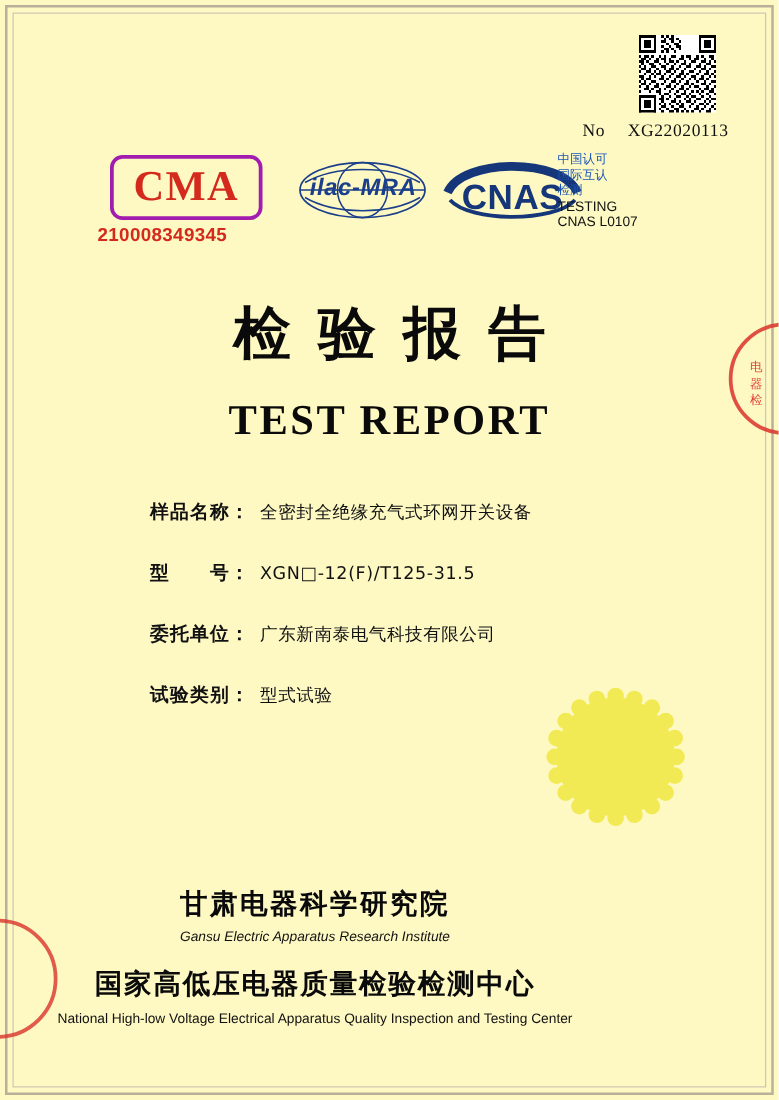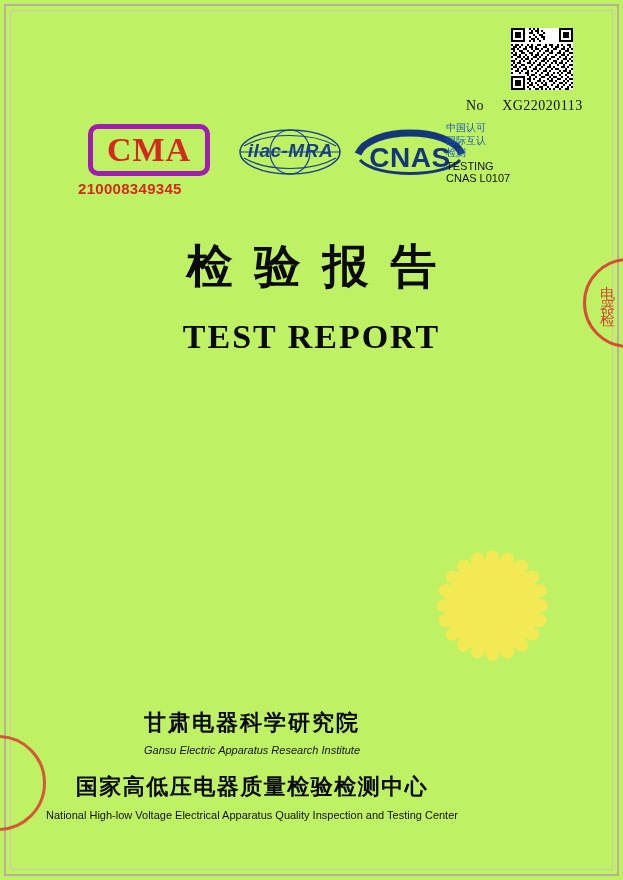--- a/index.html
+++ b/index.html
@@ -4,21 +4,21 @@
 <style>
   html, body {
     margin: 0;
     padding: 0;
     background: #ffffff;
   }
   #page {
     position: relative;
     width: 623px;
     height: 880px;
-    background: #bef264;
+    background: #fef9c3;
     overflow: hidden;
     font-family: "Liberation Sans", sans-serif;
   }
 
   
   .frame-outer {
     position: absolute;
     left: 4px; top: 4px;
     width: 615px; height: 872px;
     border: 2px solid #b9b09a;
@@ -56,21 +56,21 @@
     position: absolute;
     left: 78px; top: 118px;
     width: 470px; height: 90px;
   }
 
   
   .cma {
     position: absolute;
     left: 10px; top: 6px;
     width: 122px; height: 52px;
-    border: 5px solid #a21caf;
+    border: 3px solid #a21caf;
     border-radius: 10px;
     box-sizing: border-box;
   }
   .cma-text {
     position: absolute;
     left: 0; top: 0;
     width: 100%; height: 100%;
     display: flex;
     align-items: center;
     justify-content: center;
@@ -215,22 +215,22 @@
     border: 3px solid #d9332c;
     border-radius: 50%;
     box-sizing: border-box;
     opacity: 0.85;
   }
   .stamp-red-text {
     position: absolute;
     left: 600px; top: 288px;
     width: 16px;
     color: #d9332c;
-    font-family: Liberation Serif, serif;
-    font-size: 15px;
+    font-family: Liberation Sans, sans-serif;
+    font-size: 10px;
     line-height: 13px;
     letter-spacing: 0px;
     opacity: 0.9;
   }
 
   
   .stamp-left {
     position: absolute;
     left: -50px; top: 735px;
     width: 96px; height: 96px;
@@ -582,20 +582,38 @@
       <span class="en">CNAS L0107</span>
     </div>
   </div>
 
   <div class="stamp-red"></div>
   <div class="stamp-red-text">电器检</div>
 
   <div class="title-cn">检验报告</div>
   <div class="title-en">TEST REPORT</div>
 
+  <div class="fields">
+    <div class="field-row">
+      <span class="field-label">样品名称：</span>
+      <span class="field-value">全密封全绝缘充气式环网开关设备</span>
+    </div>
+    <div class="field-row">
+      <span class="field-label">型　　号：</span>
+      <span class="field-value">XGN□-12(F)/T125-31.5</span>
+    </div>
+    <div class="field-row">
+      <span class="field-label">委托单位：</span>
+      <span class="field-value">广东新南泰电气科技有限公司</span>
+    </div>
+    <div class="field-row">
+      <span class="field-label">试验类别：</span>
+      <span class="field-value">型式试验</span>
+    </div>
+  </div>
 
   <div class="seal-yellow">
     <svg width="125" height="125" viewBox="0 0 100 100">
       <g fill="#f2ea55">
         <circle cx="50" cy="50" r="38"></circle>
         <g>
           <circle cx="50" cy="11" r="5.3"></circle>
           <circle cx="62" cy="12.9" r="5.3"></circle>
           <circle cx="73.2" cy="18.4" r="5.3"></circle>
           <circle cx="82" cy="27.1" r="5.3"></circle>

